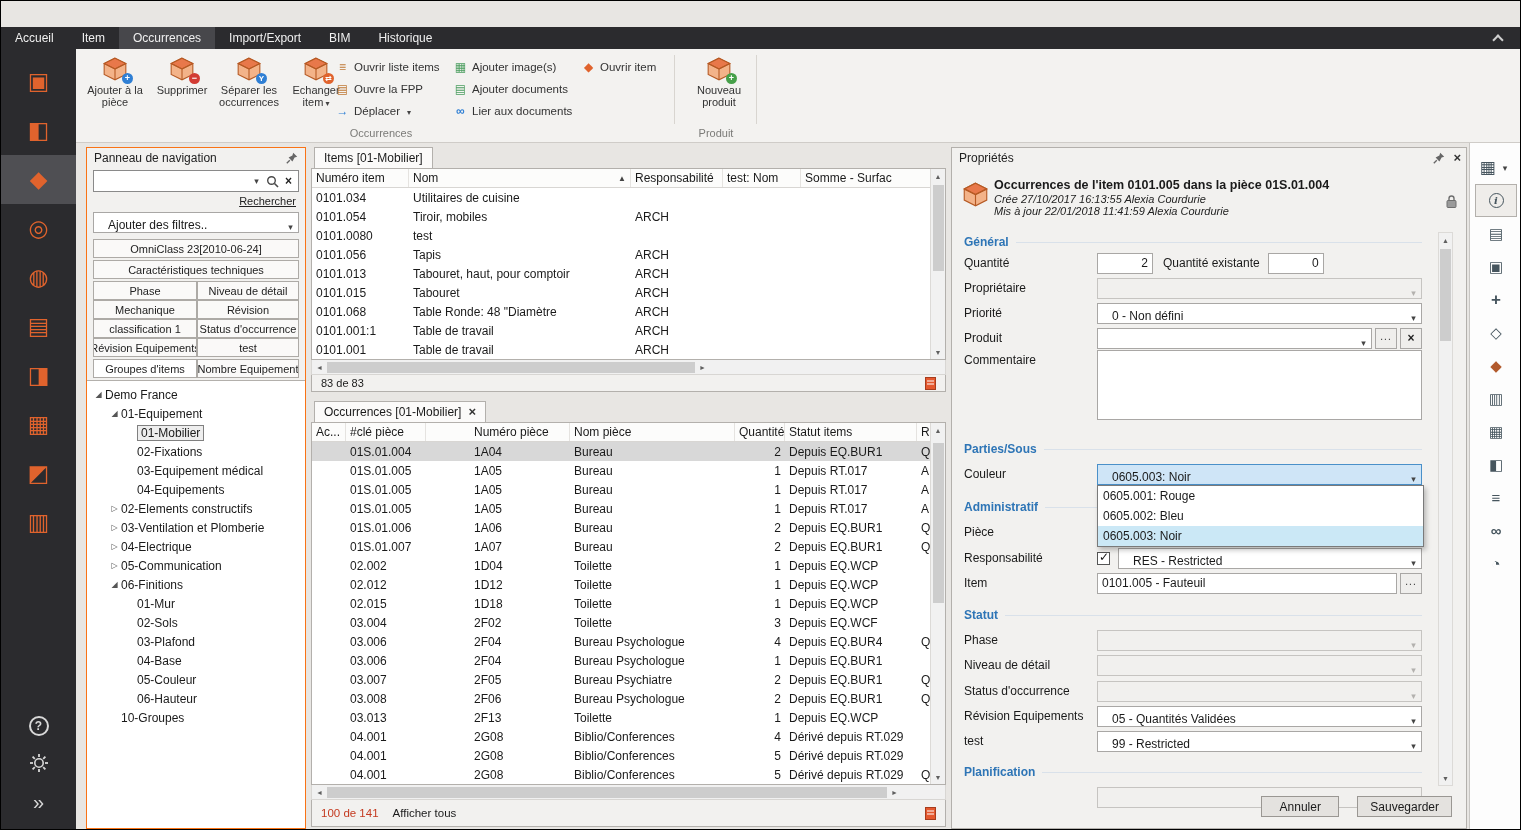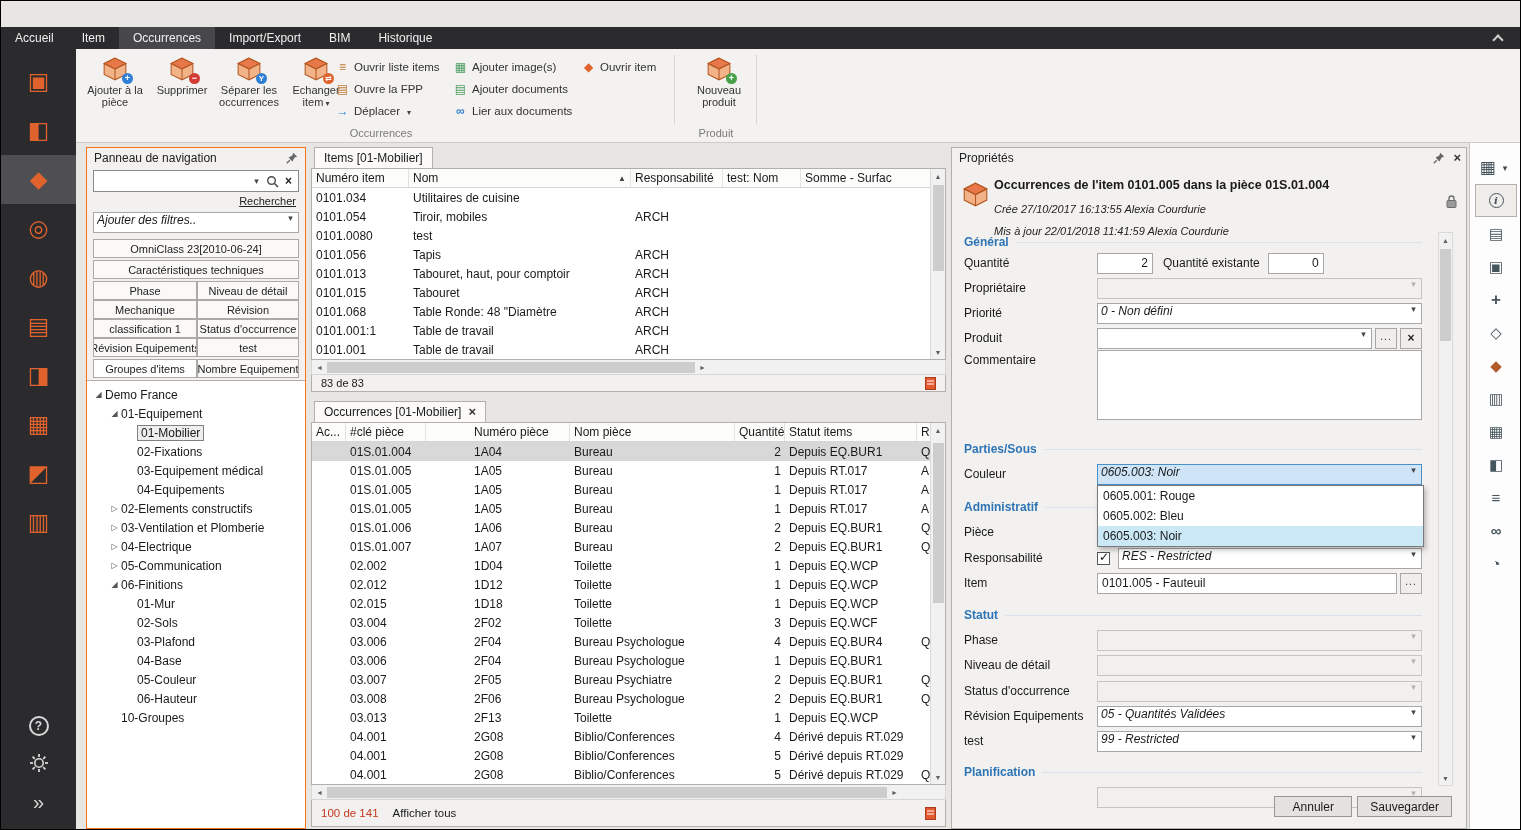--- a/index.html
+++ b/index.html
@@ -100,21 +100,21 @@
   .navpanel{position:absolute;left:85px;top:146px;width:220px;height:682px;background:#f2f1ef;border:1px solid #f97316;display:flex;flex-direction:column;overflow:hidden;}
   .searchrow{padding:2px 6px 0;}
   .searchbox{height:22px;background:#fff;border:1px solid #8a8a8a;display:flex;align-items:center;padding:0 3px 0 5px;}
   .sb-val{flex:1;font-size:12px;}
   .mag{width:18px;display:flex;justify-content:center;}
   .sx{padding:0 3px;}
   .sx::before{content:"×";font-size:12px;font-weight:bold;color:#222;}
   .rechrow{text-align:right;padding:2px 9px 1px;}
   .rech{font-size:11px;text-decoration:underline;color:#222;}
   .filtersrow{padding:3px 6px 6px;}
-  .combo{height:21px;background:#fff;border:1px solid #a9a7a5;display:flex;align-items:flex-start;padding-left:3px;font-size:12px;overflow:hidden;font-style:italic;}
+  .combo{height:21px;background:#fff;border:1px solid #a9a7a5;display:flex;align-items:flex-end;padding-left:14px;font-size:12px;overflow:hidden;}
   .combo .cval{flex:1;white-space:nowrap;overflow:hidden;}
   .combo.disabled{background:#f1f0ee;border-color:#c6c4c1;}
   .combo.disabled .caret{color:#b3b1ae;}
   .combo.focused{background:#cfe5f7;border-color:#4a90c9;}
   .fullbtns{display:flex;flex-direction:column;gap:2px;padding:0 6px;}
   .fbtn{height:19px;background:#faf9f8;border:1px solid #adaaa6;display:flex;align-items:center;justify-content:center;font-size:11px;color:#222;white-space:nowrap;overflow:hidden;}
   .gridbtns{display:grid;grid-template-columns:104px 1fr;padding:0 6px;margin-top:2px;}
   .navtabs{display:grid;grid-template-columns:104px 1fr;padding:0 6px;margin-top:2px;}
   .tabbtn.active{background:#fff;}
   .tree{flex:1;background:#fff;border-top:1px solid #b3b0ac;margin-top:2px;overflow:hidden;padding-top:4px;}
@@ -168,21 +168,21 @@
   .occ-srow{height:27px;font-size:11.5px;}
   .scount-red{color:#c43a20;}
   .ricon{margin-left:auto;display:flex;}
 
   
   .props{position:absolute;left:950px;top:146px;width:516px;height:682px;background:#f2f1ef;border:1px solid #b3b0ac;overflow:hidden;}
   .ptitle{position:absolute;left:10px;top:30px;right:44px;display:flex;}
   .pticon{width:32px;flex:none;padding-top:3px;}
   .pttext{flex:1;}
   .ptmain{font-size:12.5px;font-weight:bold;line-height:15px;}
-  .ptsub{font-size:11px;font-style:italic;margin-top:10px;color:#222;}
+  .ptsub{font-size:11px;font-style:italic;margin-top:0;color:#222;}
   .plock{position:absolute;right:8px;top:46px;}
   .psec{position:absolute;left:12px;right:44px;height:16px;color:#2e75b6;font-weight:bold;font-size:12px;display:flex;align-items:center;}
   .psec::after{content:"";flex:1;border-top:1px solid #d9e1ea;margin-left:7px;}
   .prow{position:absolute;left:12px;right:44px;height:22px;display:flex;align-items:center;}
   .plabel{width:133px;flex:none;font-size:12px;}
   .plabel2{margin-left:10px;font-size:12px;}
   .grow1{flex:1;}
   .tinput{height:21px;background:#fff;border:1px solid #a9a7a5;padding:0 4px;font-size:12px;display:flex;align-items:center;overflow:hidden;white-space:nowrap;}
   .tinput.num{width:56px;flex:none;justify-content:flex-end;}
   .ml{margin-left:8px;}
@@ -213,21 +213,21 @@
   .r-occstatus{top:532px;}
   .r-revision{top:557px;}
   .r-test{top:582px;}
   .s-planif{top:616px;}
   .r-planif{top:638px;}
   .ddlist{position:absolute;left:145px;top:337px;width:327px;background:#fff;border:1px solid #7a7a7a;box-shadow:2px 3px 5px rgba(0,0,0,.25);z-index:8;}
   .ddopt{height:20px;line-height:20px;padding:0 5px;font-size:12px;white-space:nowrap;overflow:hidden;}
   .ddopt.selected{background:#cbe8f6;}
   .pscroll{position:absolute;right:13px;top:84px;bottom:42px;width:15px;background:#f1f1f1;border:1px solid #dcdad7;display:flex;flex-direction:column;align-items:center;}
   .pscroll .sthumb{height:92px;margin-top:2px;}
-  .pfoot{position:absolute;right:14px;bottom:11px;display:flex;gap:5px;z-index:10;border-radius:10px;}
+  .pfoot{position:absolute;right:14px;bottom:11px;display:flex;gap:18px;z-index:10;border-radius:10px;}
   .btn{height:21px;background:#e4e2df;border:1px solid #9a9793;display:inline-flex;align-items:center;justify-content:center;font-size:12px;padding:0 12px;min-width:78px;}
 
   
   .rightbar{position:absolute;left:1468px;top:142px;bottom:0;width:53px;background:#fdfdfd;border-left:1px solid #c8c6c3;display:flex;flex-direction:column;align-items:center;padding-top:8px;}
   .rtool{height:33px;display:flex;align-items:center;justify-content:center;gap:2px;width:42px;}
   .rtool.active{background:#efedea;border:1px solid #b3b0ac;}
   .rglyph{font-size:15px;color:#46555e;line-height:1;display:flex;align-items:center;justify-content:center;}
   [data-icon="layout"] .rglyph::before{content:"▦";font-size:17px;}
   [data-icon="copy"] .rglyph::before{content:"▣";}
   [data-icon="data"] .rglyph::before{content:"▤";}

